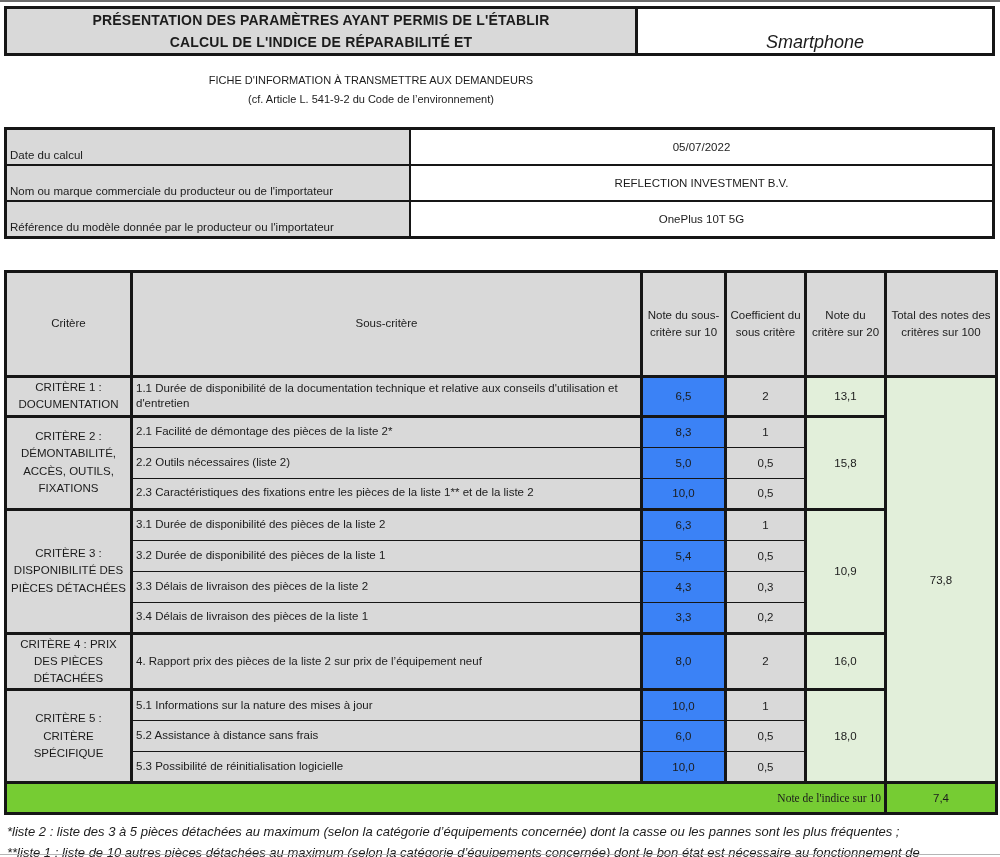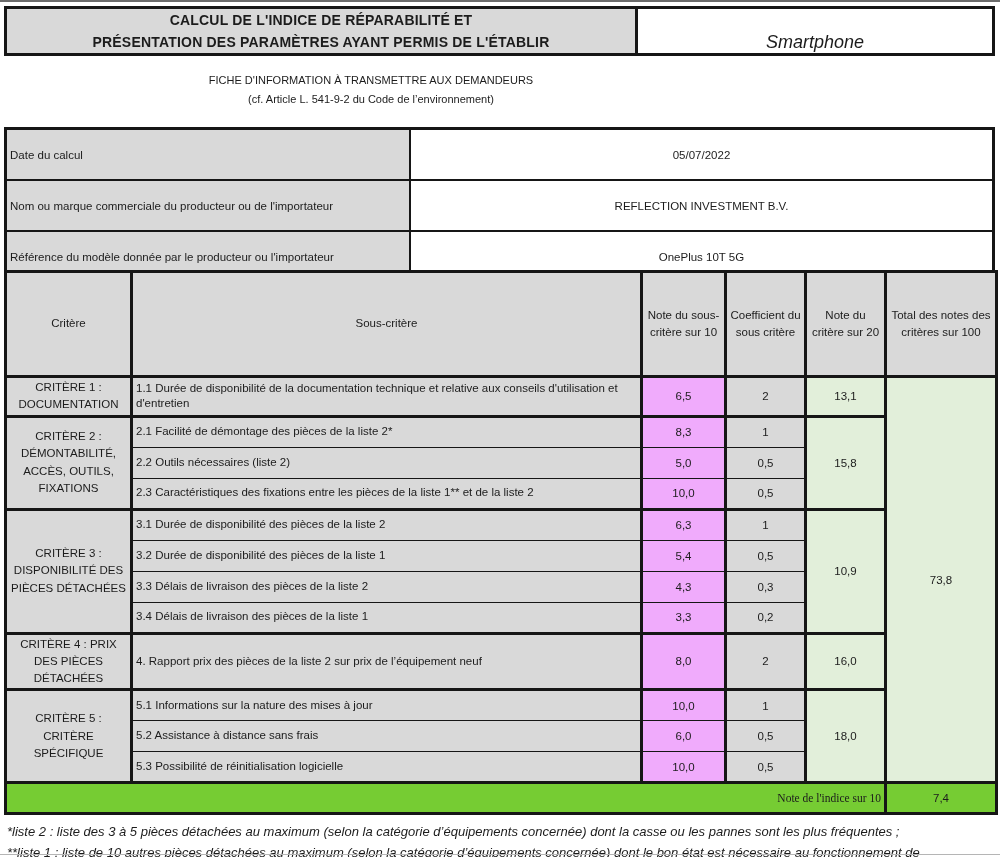--- a/index.html
+++ b/index.html
@@ -33,21 +33,21 @@
 
   
   .subtitle{position:absolute;top:71px;left:4px;width:734px;text-align:center;font-size:11px;line-height:1.75;}
 
   
   .info-table{
     position:absolute;top:127px;left:4px;width:991px;
     border-collapse:collapse;table-layout:fixed;border:3px solid var(--line);
   }
   .info-table td{border:2px solid var(--line);font-size:11.5px;height:29px;}
-  .info-label{width:396px;background:var(--gray);text-align:left;vertical-align:bottom;padding:2px 3px 18px;}
+  .info-label{width:396px;background:var(--gray);text-align:left;vertical-align:bottom;padding:2px 3px 3px;}
   .info-value{text-align:center;vertical-align:middle;padding:1px 8px;}
 
   
   .score-table{
     position:absolute;top:270px;left:4px;width:991px;
     border-collapse:collapse;table-layout:fixed;border:3px solid var(--line);padding-left:32px;
   }
   .score-table th,.score-table td{
     border:1.5px solid var(--line);
     border-left-width:3px;border-right-width:3px;
@@ -59,41 +59,41 @@
   }
   .score-table tbody tr{height:31px;}
   tr.row-tall{height:42px;}
   tr.row-c4{height:50px;}
   tr.group-start td{border-top-width:3px;}
   .crit-cell{
     background:var(--gray);text-align:center;vertical-align:middle;
     font-size:11px;line-height:1.5;padding:2px 4px;
   }
   .sub-cell{background:var(--gray);text-align:left;vertical-align:middle;padding:2px 6px;line-height:1.35;}
-  .note-cell{background:#f0abfc;text-align:center;vertical-align:middle;}
+  .note-cell{background:#3b82f6;text-align:center;vertical-align:middle;}
   .coef-cell{background:var(--gray);text-align:center;vertical-align:middle;}
   .n20-cell{background:var(--lgreen);text-align:center;vertical-align:middle;}
   .total-cell{background:var(--lgreen);text-align:center;vertical-align:middle;}
   tr.index-row{height:30px;}
   tr.index-row td{border:3px solid var(--line);background:var(--green);}
   .index-label-cell{text-align:right;font-weight:bold;font-size:17px;padding-right:10px;font-family:Liberation Serif, serif;}
   .index-value-cell{text-align:center;font-weight:bold;font-size:17px;}
 
   
   .footnotes{position:absolute;top:821px;left:7px;width:988px;font-style:italic;font-size:13px;line-height:1.65;}
 </style>
 </head>
 <body>
 
 <div class="artifact-top"></div>
 
 <div class="top-header">
   <div class="title-box">
+    <div>PRÉSENTATION DES PARAMÈTRES AYANT PERMIS DE L'ÉTABLIR</div>
     <div>CALCUL DE L'INDICE DE RÉPARABILITÉ ET</div>
-    <div>PRÉSENTATION DES PARAMÈTRES AYANT PERMIS DE L'ÉTABLIR</div>
   </div>
   <div class="category-box">
     <span>Smartphone</span>
   </div>
 </div>
 
 <div class="subtitle">
   <div>FICHE D'INFORMATION À TRANSMETTRE AUX DEMANDEURS</div>
   <div>(cf. Article L. 541-9-2 du Code de l’environnement)</div>
 </div>

